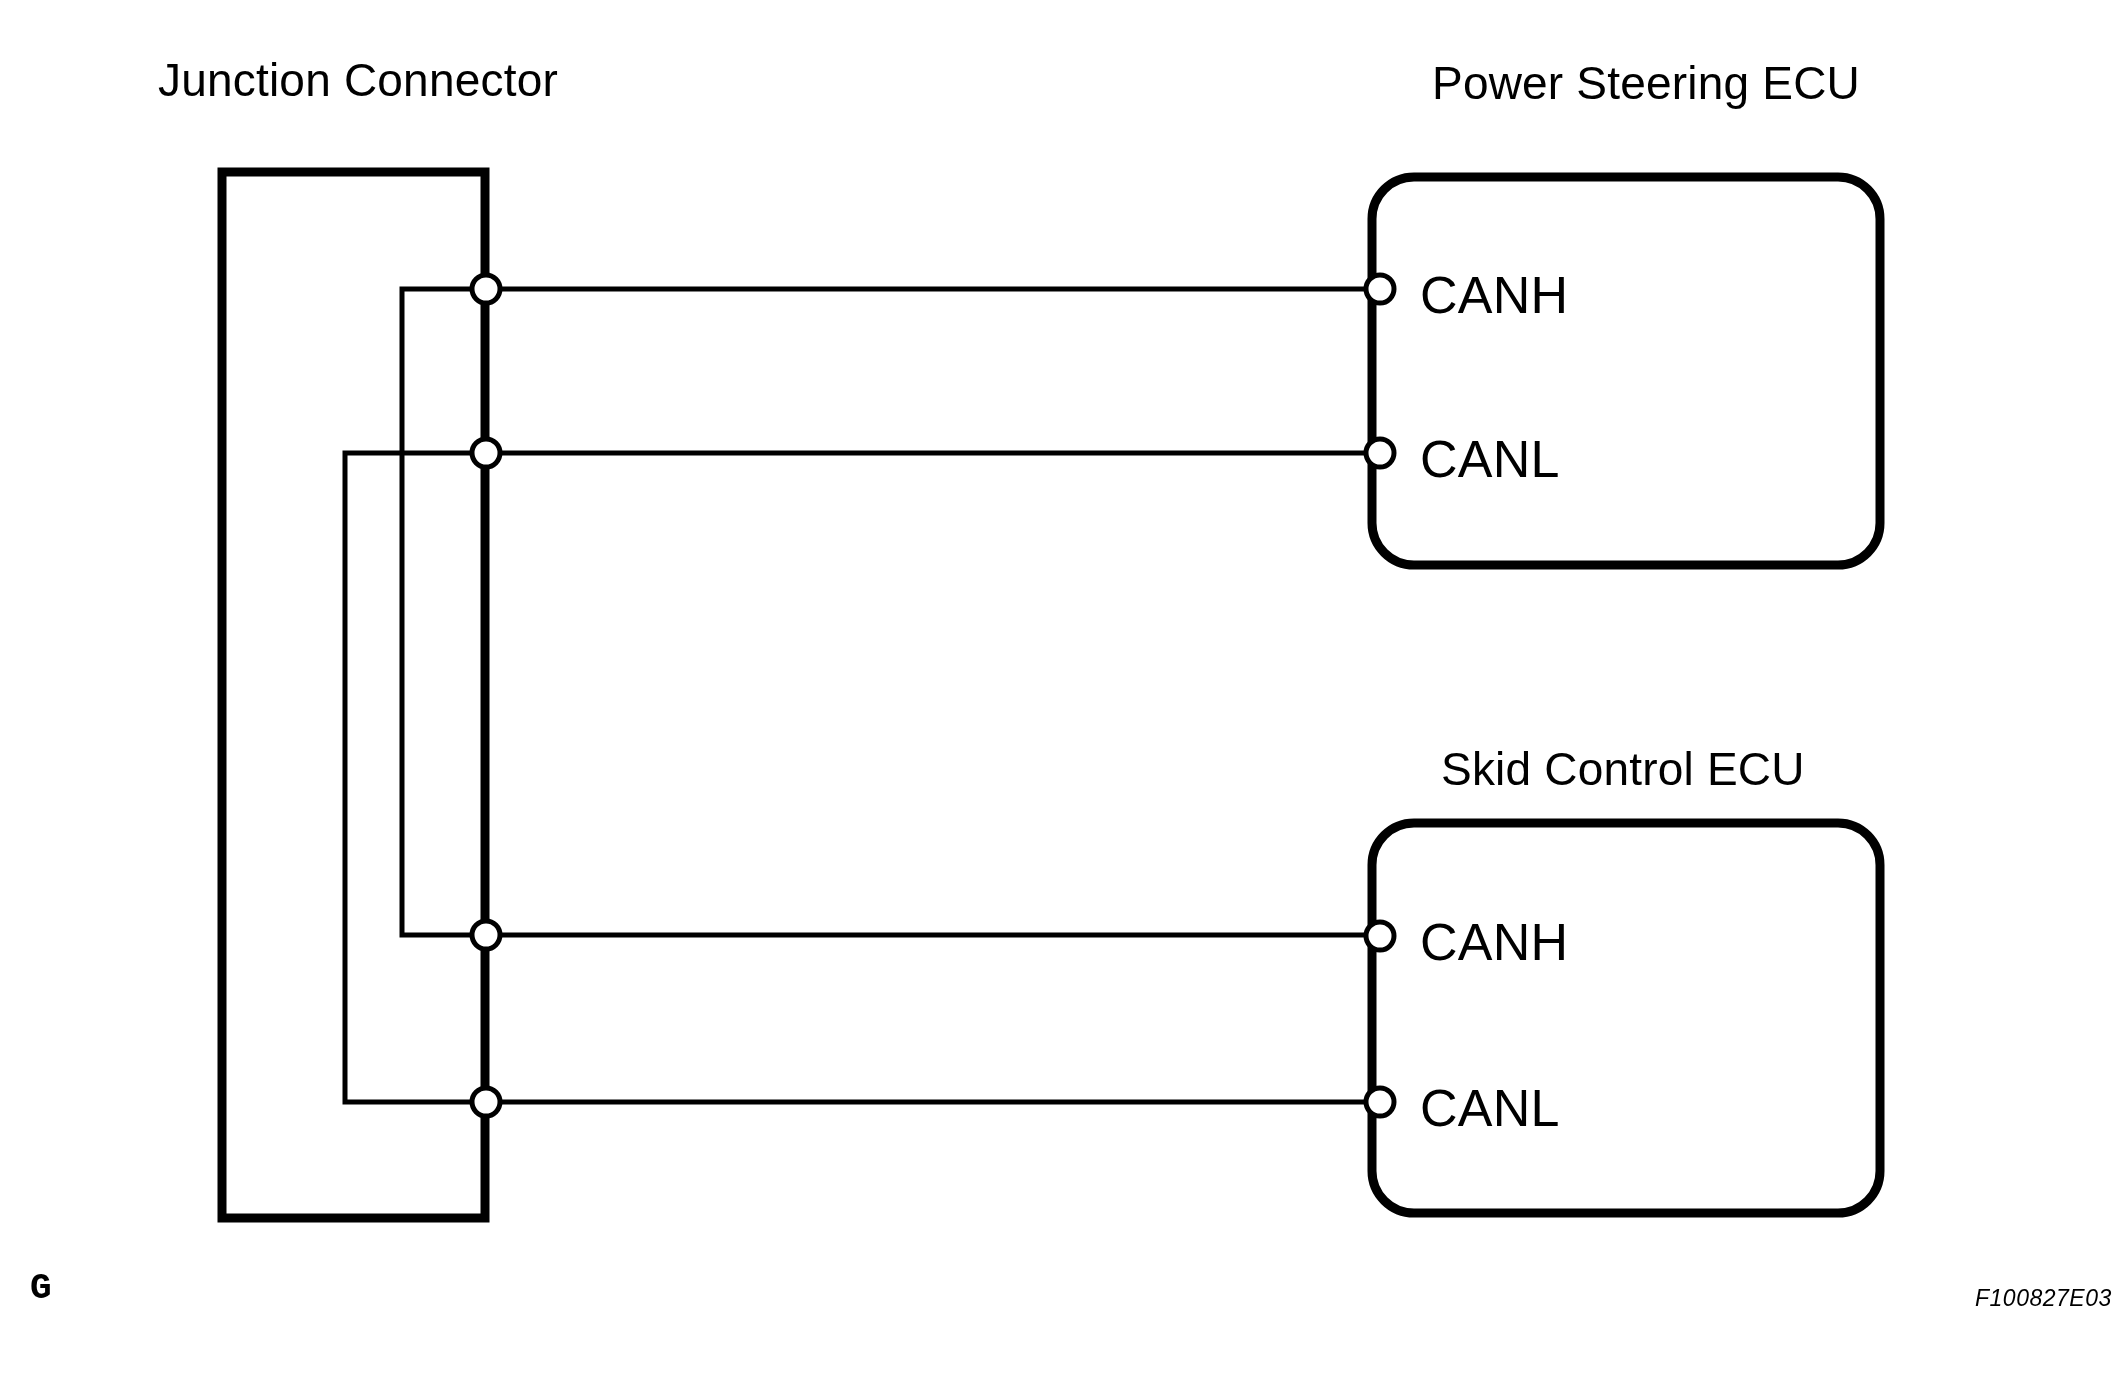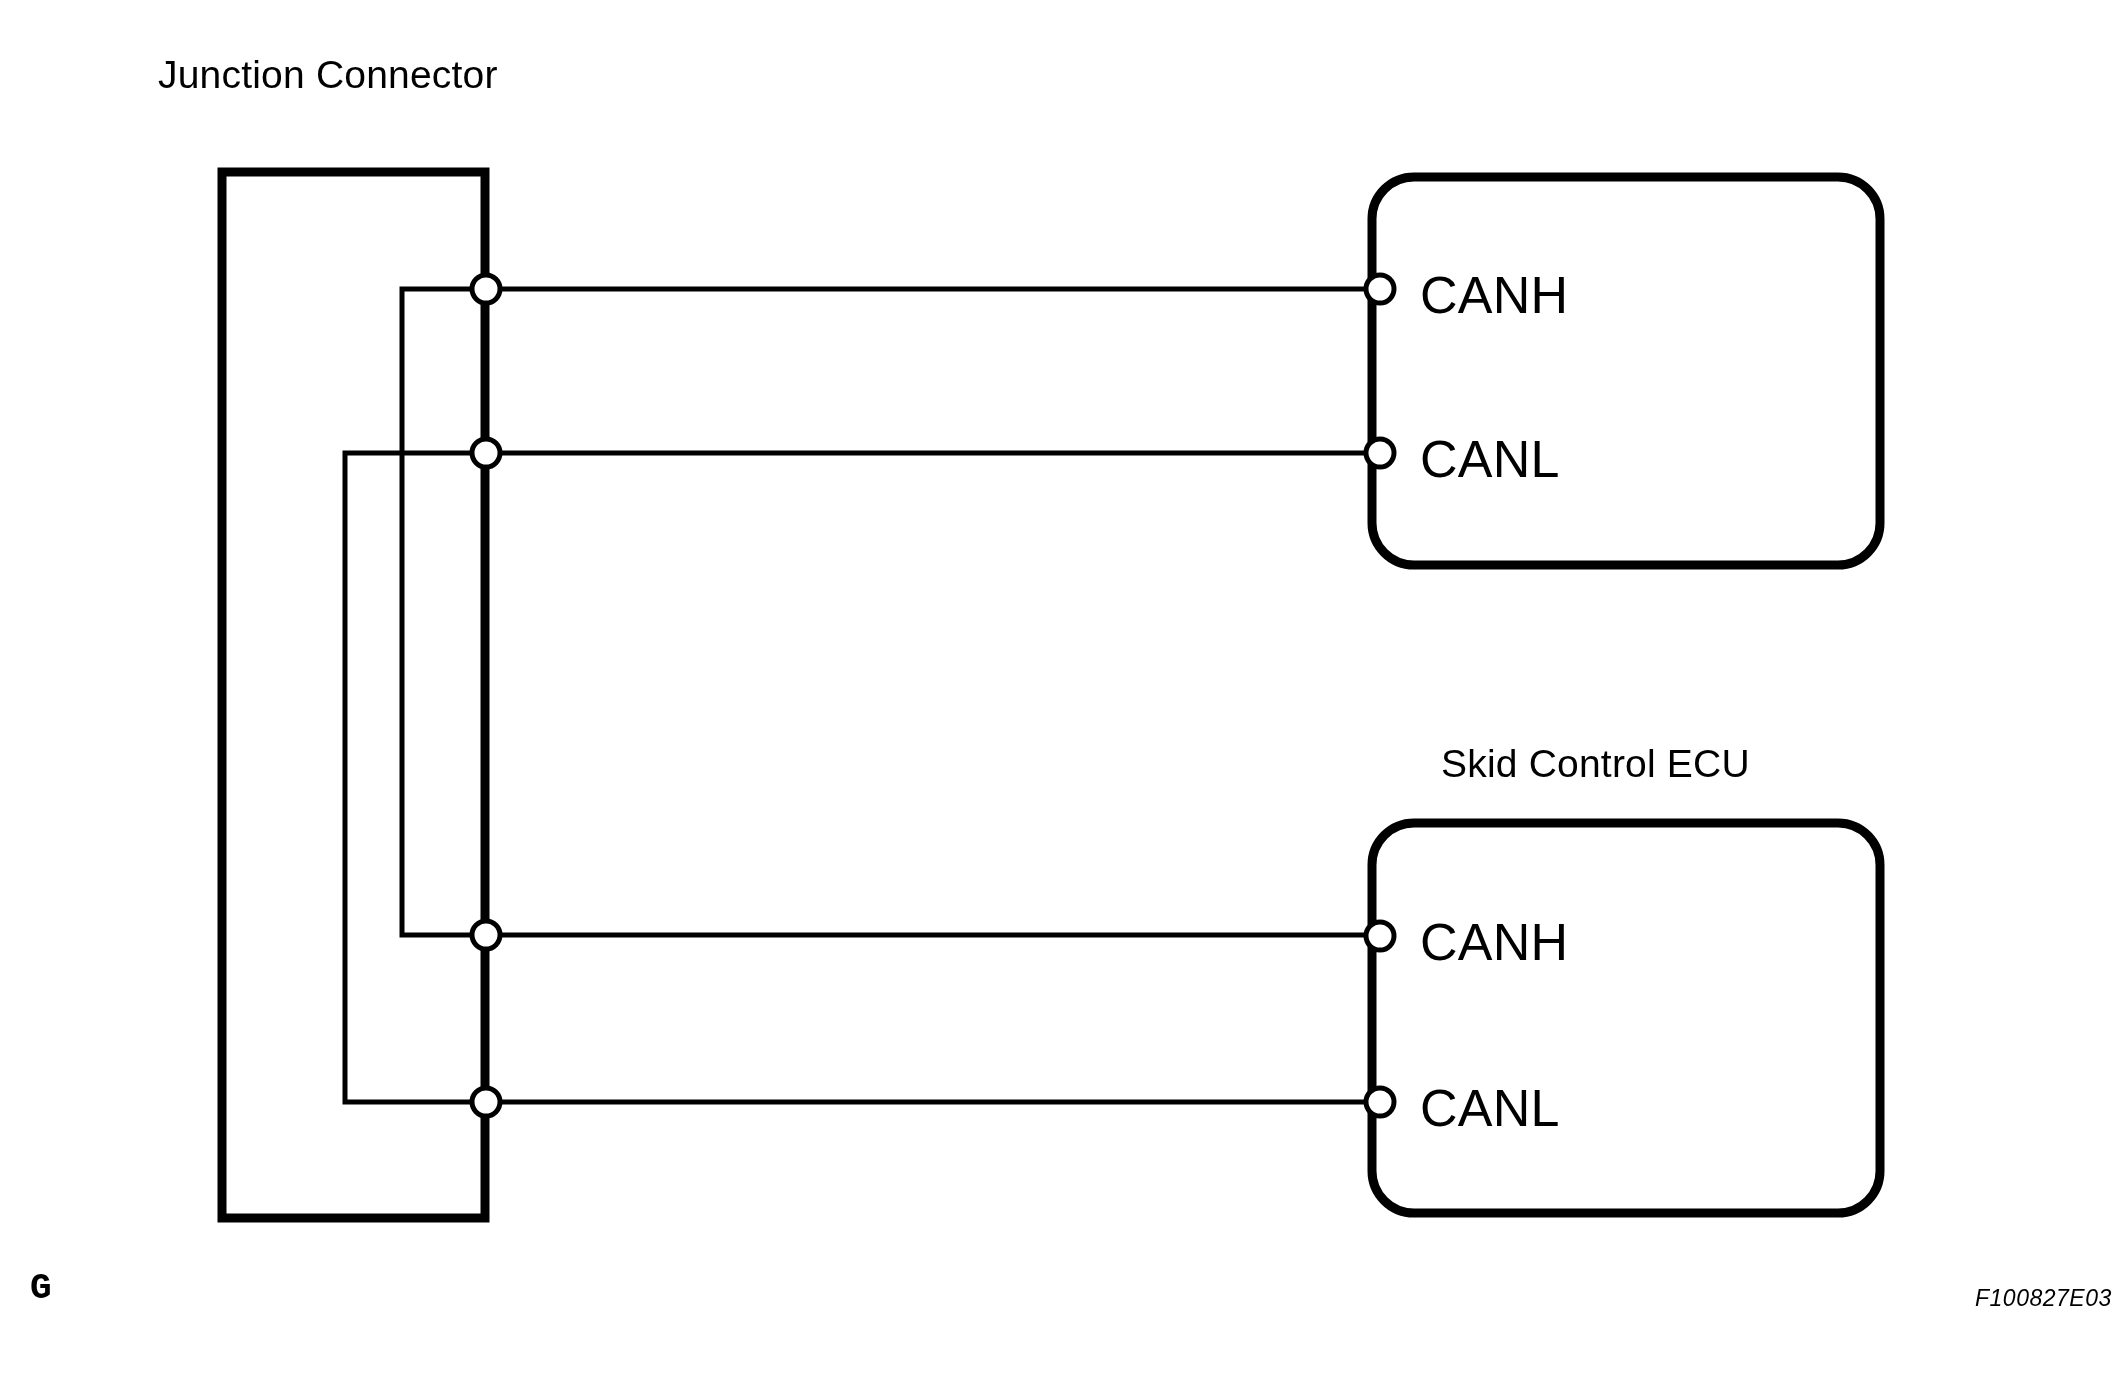--- a/index.html
+++ b/index.html
@@ -26,21 +26,21 @@
     width: 2124px;
     height: 1388px;
   }
   .label {
     position: absolute;
     white-space: nowrap;
     color: #000000;
     font-family: "Liberation Sans", sans-serif;
   }
   .title-label {
-    font-size: 39px;
+    font-size: 46px;
     letter-spacing: 0.2px;
   }
   .terminal-label {
     font-size: 52px;
     letter-spacing: 0.2px;
   }
   .figure-code {
     font-size: 23px;
     letter-spacing: 0.5px;
     font-style: italic;
@@ -80,20 +80,21 @@
 
     <circle cx="1380" cy="289" r="14" fill="#ffffff" stroke="#000000" stroke-width="5"></circle>
     <circle cx="1380" cy="453" r="14" fill="#ffffff" stroke="#000000" stroke-width="5"></circle>
     <circle cx="1380" cy="936" r="14" fill="#ffffff" stroke="#000000" stroke-width="5"></circle>
     <circle cx="1380" cy="1102" r="14" fill="#ffffff" stroke="#000000" stroke-width="5"></circle>
 
   </svg>
 
   <div class="label title-label" style="left:158px; top:53px;">Junction Connector</div>
 
+  <div class="label title-label" style="left:1432px; top:56px;">Power Steering ECU</div>
 
   <div class="label terminal-label" style="left:1420px; top:265px;">CANH</div>
   <div class="label terminal-label" style="left:1420px; top:429px;">CANL</div>
 
   <div class="label title-label" style="left:1441px; top:742px;">Skid Control ECU</div>
 
   <div class="label terminal-label" style="left:1420px; top:912px;">CANH</div>
   <div class="label terminal-label" style="left:1420px; top:1078px;">CANL</div>
 
   <div class="label corner-mark" style="left:30px; top:1268px;">G</div>

